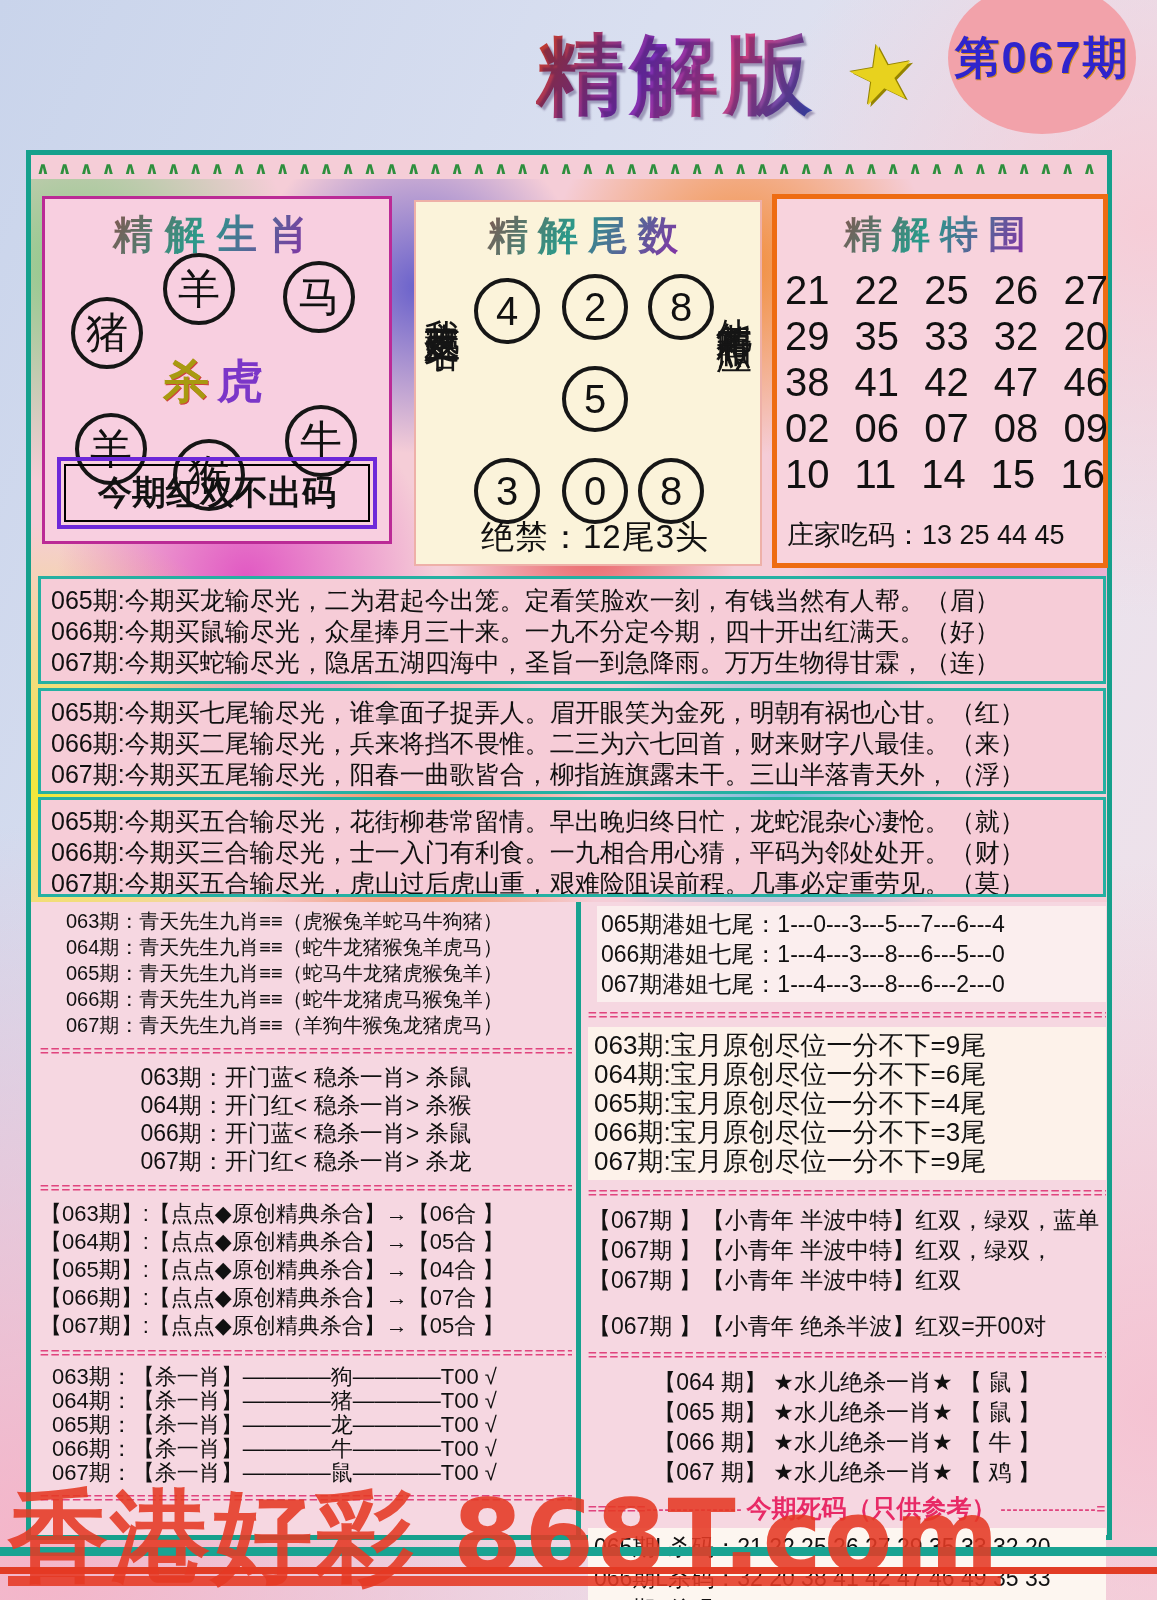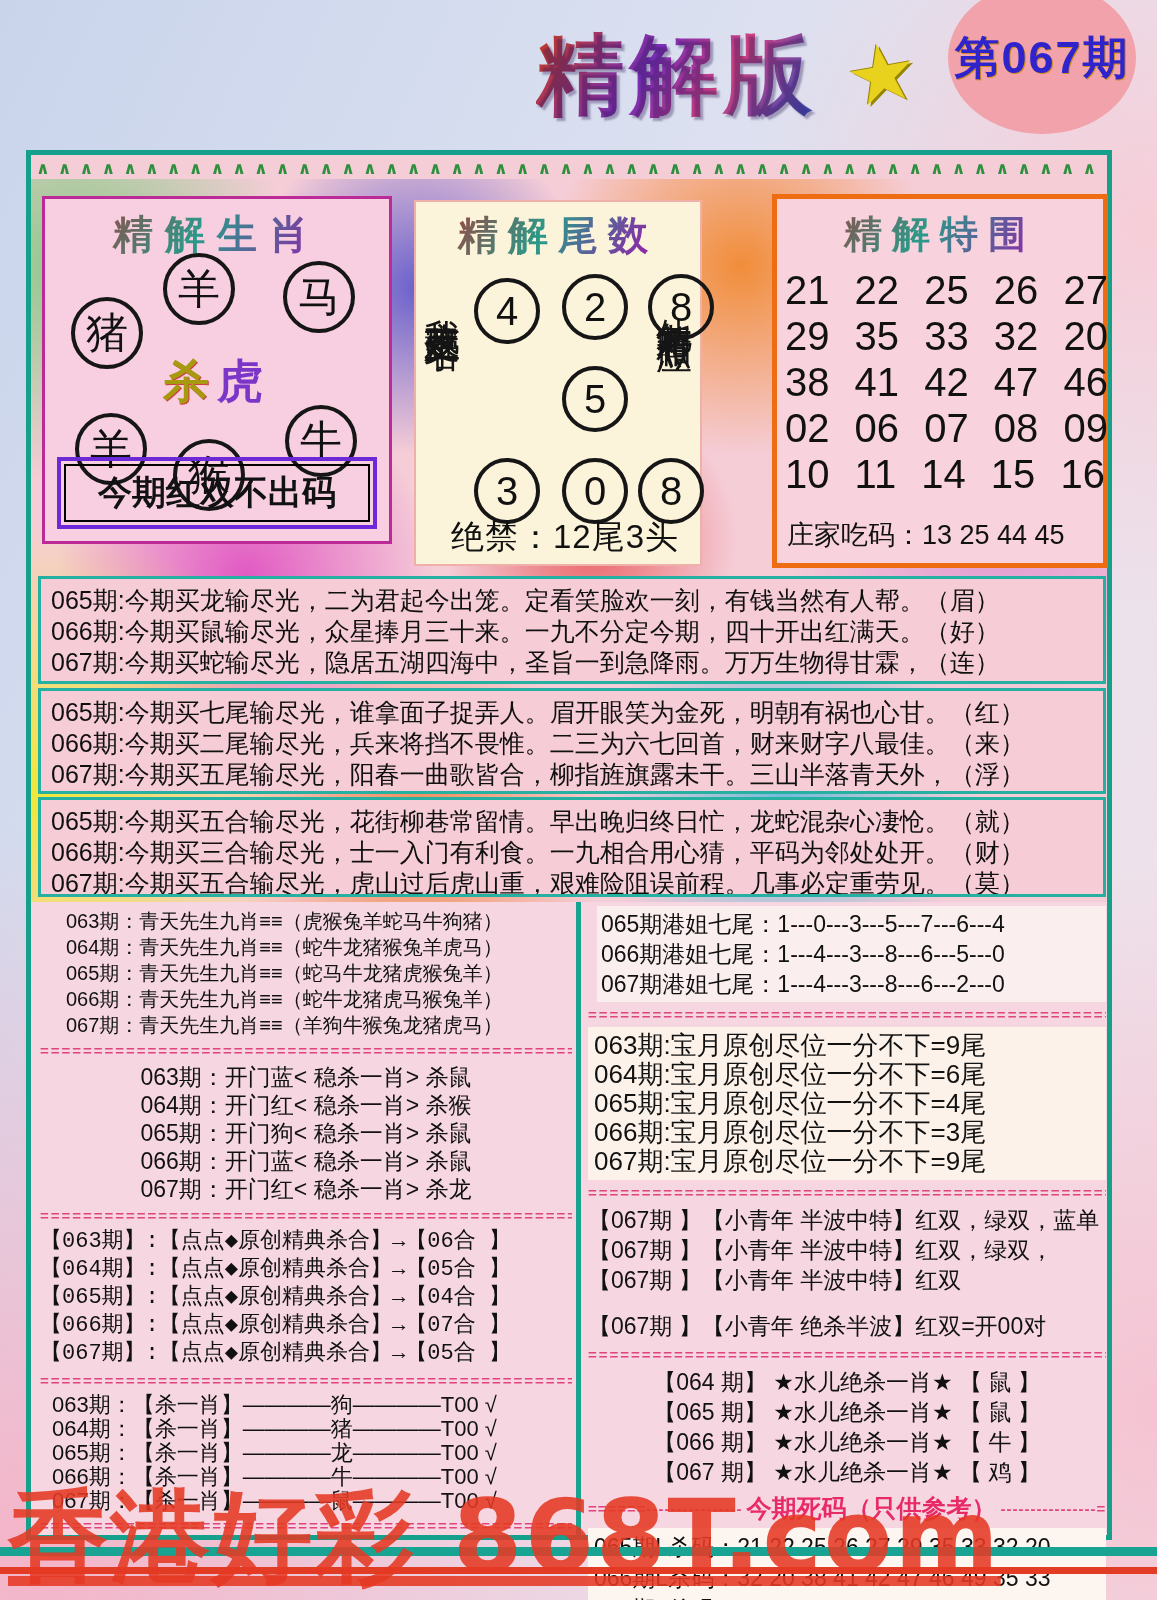--- a/index.html
+++ b/index.html
@@ -49,21 +49,21 @@
   .zc{position:absolute;width:64px;height:64px;border:4px solid #161616;border-radius:50%;
     display:flex;align-items:center;justify-content:center;font-size:42px;color:#111;}
   .zc1{left:118px;top:54px}.zc2{left:238px;top:62px}.zc3{left:26px;top:98px}
   .zc4{left:30px;top:214px}.zc5{left:128px;top:240px}.zc6{left:240px;top:206px}
   .kill-label{position:absolute;left:0;right:0;top:152px;text-align:center;font-size:46px;font-weight:bold;letter-spacing:8px;}
   .kill-label .k1{color:#a89a10;text-shadow:1px 1px 0 #d04040;}
   .kill-label .k2{color:#7b36c8;}
   .banner-outer{position:absolute;left:12px;right:12px;bottom:12px;border:4px solid #6d28d9;padding:3px;}
   .banner-inner{border:2px solid #000;text-align:center;font-size:34px;font-weight:bold;padding:4px 0;color:#111;}
   
-  .box-tail{position:absolute;left:414px;top:200px;width:288px;height:366px;background:#fbf3da;
+  .box-tail{position:absolute;left:414px;top:200px;width:348px;height:366px;background:#fbf3da;
     border:2px solid #eeb0a8;box-sizing:border-box;z-index:3;}
   .bt-title{position:absolute;top:6px;width:100%;text-align:center;font-size:40px;letter-spacing:10px;}
   .vert{position:absolute;top:88px;writing-mode:vertical-rl;font-size:36px;line-height:40px;letter-spacing:3px;color:#151515;}
   .vert-left{left:6px}.vert-right{right:6px}
   .tc{position:absolute;width:58px;height:58px;border:4px solid #161616;border-radius:50%;
     display:flex;align-items:center;justify-content:center;font-size:40px;color:#111;}
   .tc1{left:58px;top:76px}.tc2{left:146px;top:72px}.tc3{left:232px;top:72px}
   .tc4{left:146px;top:164px}.tc5{left:58px;top:256px}.tc6{left:146px;top:256px}.tc7{left:222px;top:256px}
   .forbid{position:absolute;left:14px;right:0;bottom:4px;text-align:center;font-size:33px;color:#111;letter-spacing:1px;}
   
@@ -80,21 +80,21 @@
   .verse-line{font-size:25px;line-height:31px;color:#101010;white-space:nowrap;}
   
   .bottom{position:absolute;left:31px;top:902px;width:1076px;height:633px;background:#f6d7e1;z-index:2;}
   .vdivider{position:absolute;left:576px;top:902px;width:5px;height:633px;background:#18a290;z-index:4;}
   .col-left{position:absolute;left:40px;top:908px;width:532px;height:626px;z-index:3;overflow:hidden;}
   .col-right{position:absolute;left:588px;top:906px;width:518px;height:660px;z-index:3;}
   .nine-line{font-size:20px;line-height:26px;padding-left:26px;white-space:nowrap;}
   .sep-eq{color:#e0447e;font-weight:bold;font-size:15px;letter-spacing:2px;line-height:17px;
     margin:4px 0;white-space:nowrap;overflow:hidden;}
   .door-line{font-size:23px;line-height:28px;text-align:center;white-space:nowrap;}
-  .dots-line{font-size:22px;line-height:28px;white-space:nowrap;font-family:Liberation Mono, monospace;}
+  .dots-line{font-size:22px;line-height:28px;white-space:nowrap;}
   .kill-line{font-size:22px;line-height:24px;padding-left:12px;white-space:nowrap;}
   .tails-panel{background:#fbeeee;padding:3px 4px;margin-left:9px;}
   .tails-line{font-size:23px;line-height:30px;white-space:nowrap;}
   .baoyue-panel{background:#fdf2ea;padding:4px 6px;}
   .baoyue-line{font-size:26px;line-height:29px;white-space:nowrap;}
   .half-line{font-size:23px;line-height:30px;white-space:nowrap;}
   .jue-line{font-size:23px;margin-top:16px;white-space:nowrap;}
   .shui-line{font-size:23px;line-height:30px;text-align:center;white-space:nowrap;}
   .dead-sep-row{display:flex;align-items:center;overflow:hidden;white-space:nowrap;margin:5px 0 3px 0;}
   .dead-dash{color:#e0447e;font-weight:bold;font-size:15px;letter-spacing:1px;}
@@ -189,21 +189,20 @@
         <div class="nine-line">063期：青天先生九肖≡≡（虎猴兔羊蛇马牛狗猪）</div>
         <div class="nine-line">064期：青天先生九肖≡≡（蛇牛龙猪猴兔羊虎马）</div>
         <div class="nine-line">065期：青天先生九肖≡≡（蛇马牛龙猪虎猴兔羊）</div>
         <div class="nine-line">066期：青天先生九肖≡≡（蛇牛龙猪虎马猴兔羊）</div>
         <div class="nine-line">067期：青天先生九肖≡≡（羊狗牛猴兔龙猪虎马）</div>
       </div>
     <div class="sep-eq">================================================================</div>
     <div>
         <div class="door-line">063期：开门蓝&lt; 稳杀一肖&gt; 杀鼠</div>
         <div class="door-line">064期：开门红&lt; 稳杀一肖&gt; 杀猴</div>
-        <div class="door-line">065期：开门狗&lt; 稳杀一肖&gt; 杀鼠</div>
         <div class="door-line">066期：开门蓝&lt; 稳杀一肖&gt; 杀鼠</div>
         <div class="door-line">067期：开门红&lt; 稳杀一肖&gt; 杀龙</div>
       </div>
     <div class="sep-eq">================================================================</div>
     <div>
         <div class="dots-line">【063期】:【点点◆原创精典杀合】→【06合 】</div>
         <div class="dots-line">【064期】:【点点◆原创精典杀合】→【05合 】</div>
         <div class="dots-line">【065期】:【点点◆原创精典杀合】→【04合 】</div>
         <div class="dots-line">【066期】:【点点◆原创精典杀合】→【07合 】</div>
         <div class="dots-line">【067期】:【点点◆原创精典杀合】→【05合 】</div>

